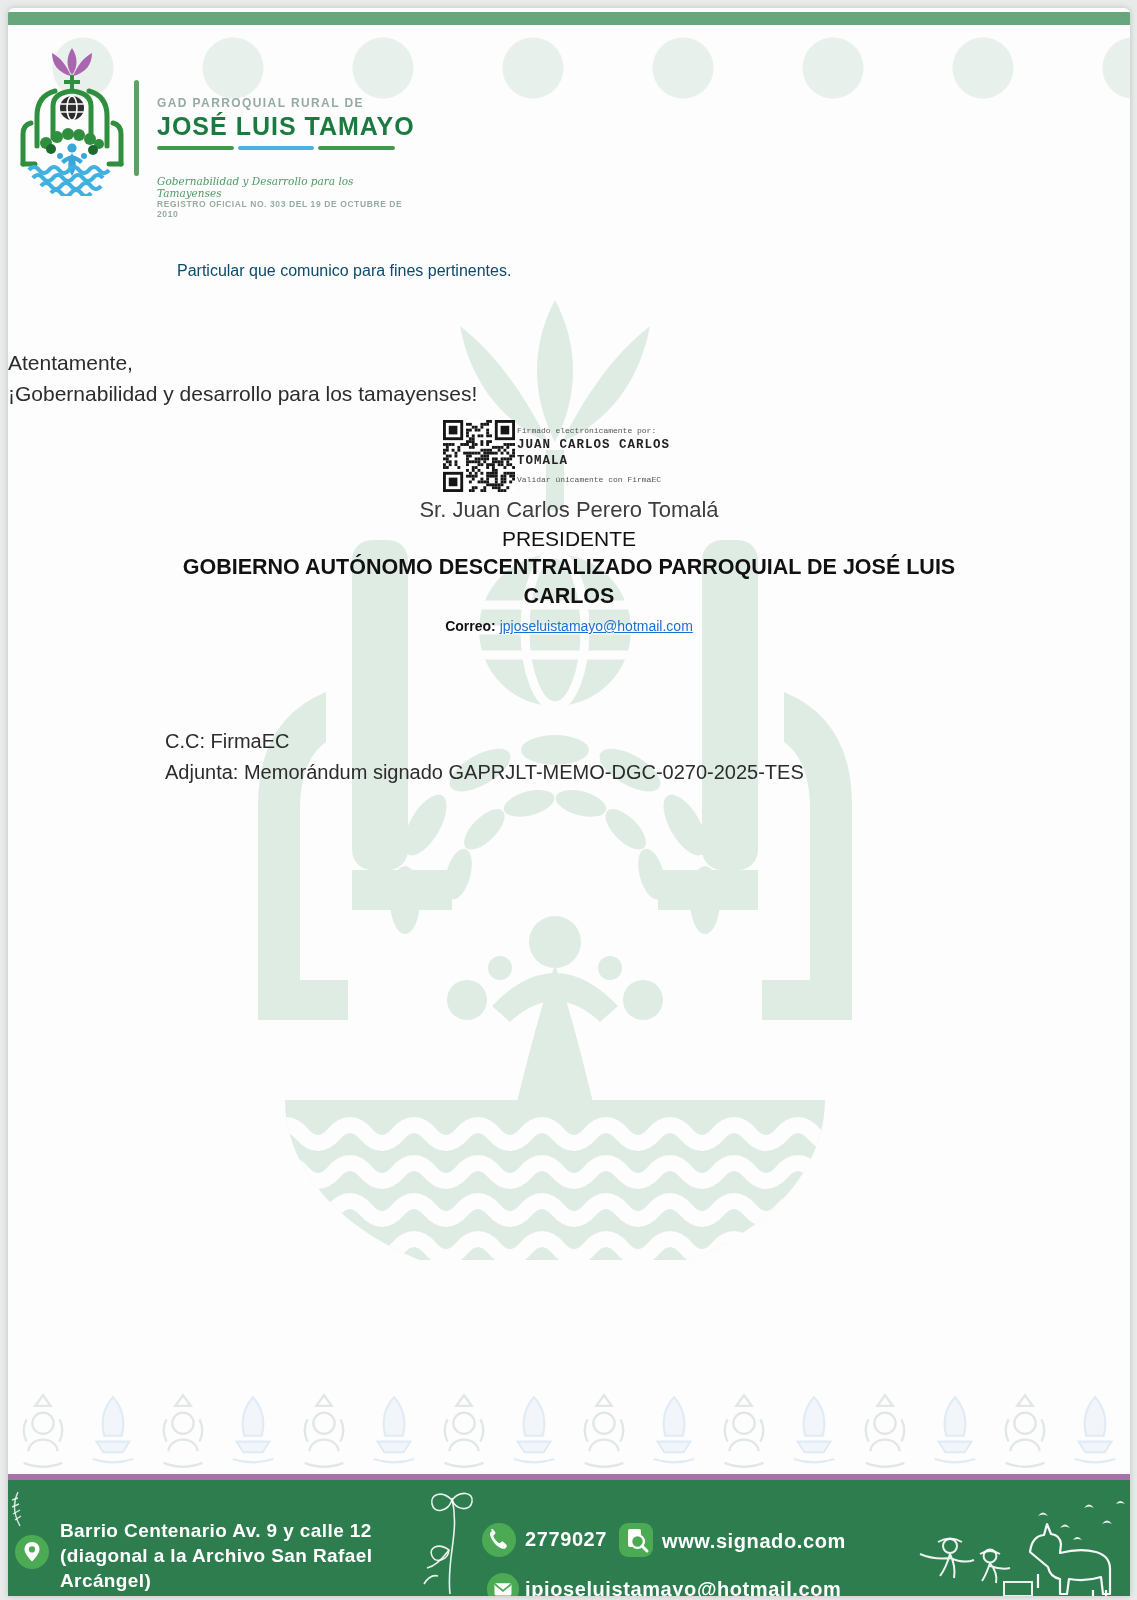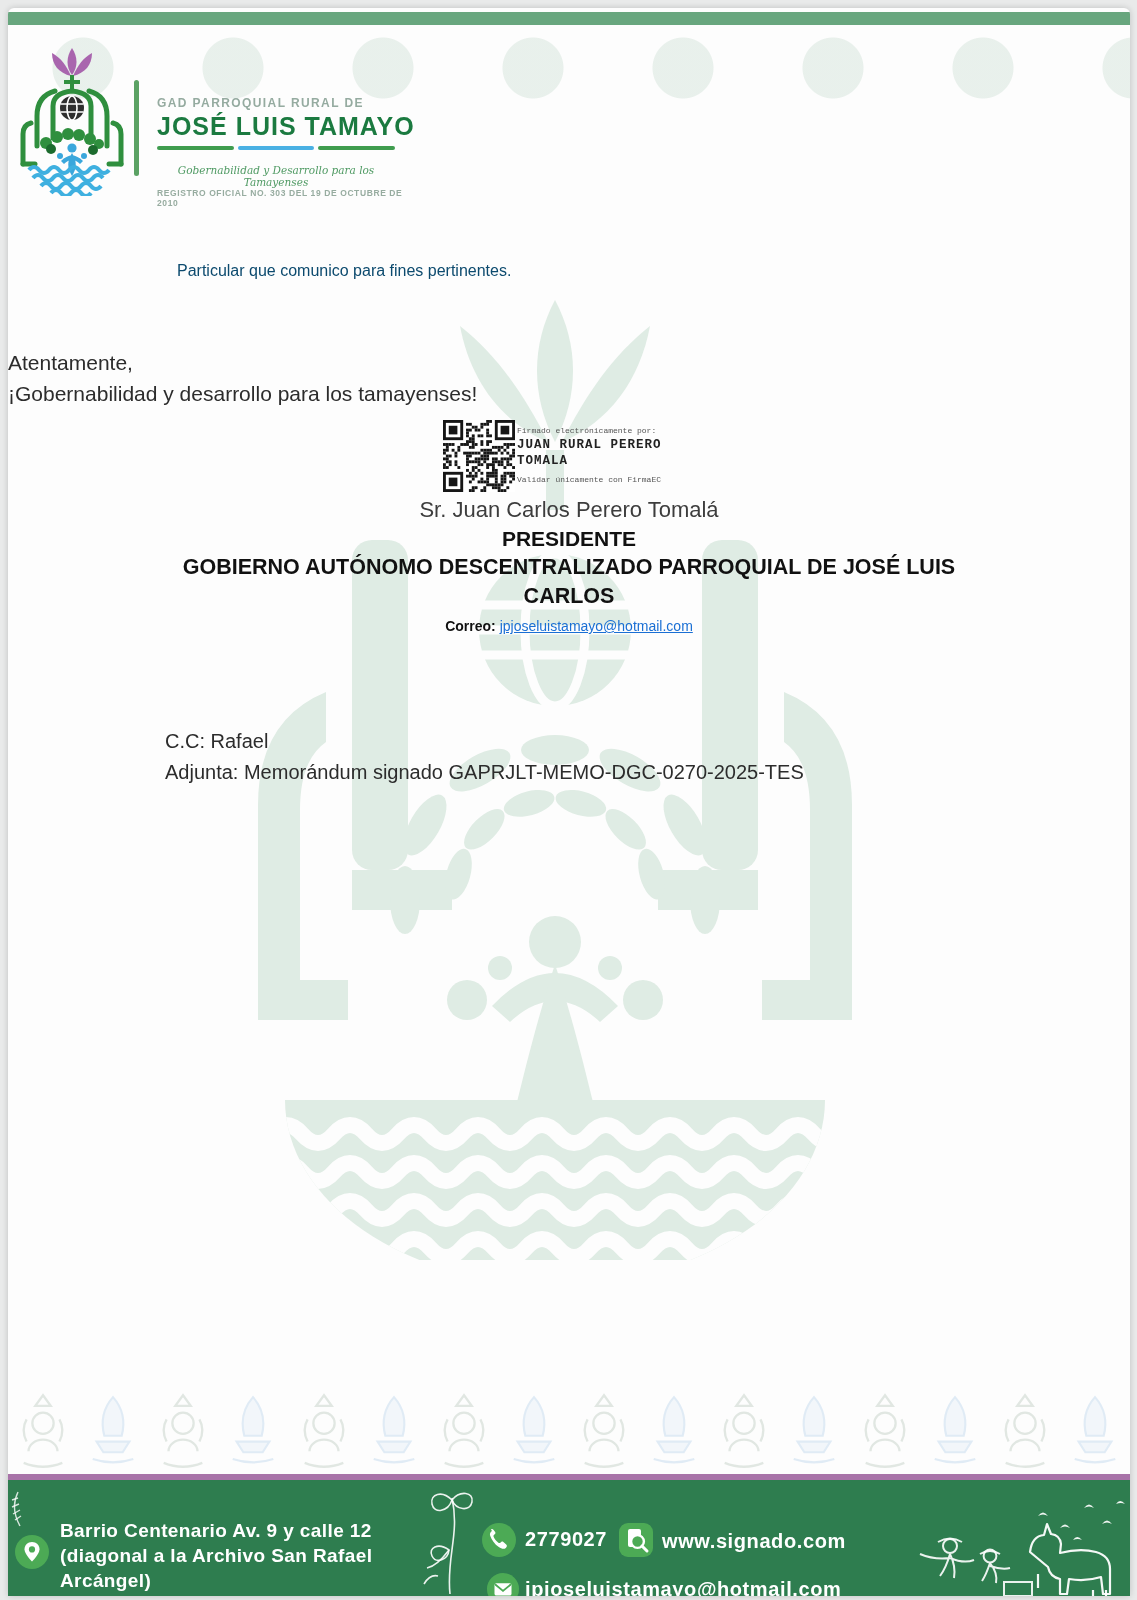--- a/index.html
+++ b/index.html
@@ -16,37 +16,37 @@
   .letterhead{position:absolute;left:0;top:0;width:100%;height:220px;}
   .emblem{position:absolute;left:8px;top:38px;width:112px;height:150px;}
   .hdr-divider{position:absolute;left:126px;top:72px;width:5px;height:96px;background:#5ba264;border-radius:3px;}
   .hdr-text{position:absolute;left:149px;top:88px;width:260px;}
   .hdr-line1{font-size:12px;letter-spacing:1.4px;color:#95aba0;font-weight:bold;}
   .hdr-line2{font-size:25px;letter-spacing:1px;color:#1b7a40;font-weight:bold;margin-top:2px;white-space:nowrap;}
   .hdr-rule{margin-top:5px;width:238px;height:4px;display:flex;gap:4px;}
   .hdr-rule span{height:4px;border-radius:2px;}
   .hdr-rule .g{flex:1;background:#3f9c4e;}
   .hdr-rule .b{flex:1;background:#49b0e3;}
-  .hdr-tagline{margin-top:14px;font-family:"DejaVu Serif",serif;font-style:italic;
-        font-size:10.5px;color:#4f9a63;text-align:center;width:238px;}
+  .hdr-tagline{margin-top:25px;font-family:"DejaVu Serif",serif;font-style:italic;
+        font-size:10.5px;color:#4f9a63;text-align:left;width:238px;}
   .hdr-registro{font-size:8.5px;letter-spacing:.6px;color:#97aca0;font-weight:bold;width:250px;}
   
   .watermark{position:absolute;left:222px;top:292px;width:650px;height:960px;pointer-events:none;}
   
   .paragraph{position:absolute;left:157px;top:242px;font-size:16px;color:#0c4a6e;margin:12px;z-index:3;}
   .closing{position:absolute;left:0;right:0;top:339px;text-align:left;font-size:21px;color:#2c2c2c;
         line-height:31px;z-index:3;}
   .sigstamp{position:absolute;left:435px;top:412px;display:flex;z-index:3;}
   .qr{width:72px;height:72px;background:#fff;}
   .stamp-text{margin-left:2px;padding-top:6px;font-family:"Liberation Mono","DejaVu Sans Mono",monospace;color:#222;}
   .stamp-small{font-size:8px;color:#555;white-space:nowrap;}
   .stamp-name{font-size:12.5px;font-weight:bold;letter-spacing:1px;line-height:16px;margin:2px 0 6px 0;white-space:nowrap;}
   .sigblock{position:absolute;left:0;right:0;top:487px;text-align:center;z-index:3;color:#111;}
   .sig-name{font-size:22px;color:#3d3d3d;line-height:29px;}
-  .sig-title{font-size:21px;font-weight:bold;line-height:29px;}
+  .sig-title{font-size:21px;font-weight:normal;line-height:29px;}
   .sig-org{font-size:21.5px;font-weight:bold;line-height:29px;}
   .sig-mail{font-size:14px;line-height:30px;}
   .sig-mail .lbl{font-weight:bold;}
   .sig-mail a{color:#1a6fd4;text-decoration:underline;cursor:pointer;}
   .ccblock{position:absolute;left:157px;top:718px;font-size:20px;color:#2c2c2c;line-height:31px;z-index:3;}
   
   .prefooter-band{position:absolute;left:0;right:0;top:1372px;height:100px;display:flex;
         justify-content:space-around;align-items:center;overflow:hidden;}
   .prefooter-band svg{width:58px;height:84px;flex:0 0 auto;}
   .band-crest{opacity:.33;}
@@ -422,40 +422,40 @@
         <rect x="72" y="0" width="28" height="28" fill="#161616"></rect>
         <rect x="76" y="4" width="20" height="20" fill="#fff"></rect>
         <rect x="80" y="8" width="12" height="12" fill="#161616"></rect>
         <rect x="0" y="72" width="28" height="28" fill="#161616"></rect>
         <rect x="4" y="76" width="20" height="20" fill="#fff"></rect>
         <rect x="8" y="80" width="12" height="12" fill="#161616"></rect>
       </svg>
     <div class="stamp-text">
       <div class="stamp-small">Firmado electrónicamente por:</div>
       <div class="stamp-name">
-        <div>JUAN RURAL PERERO</div>
+        <div>JUAN CARLOS CARLOS</div>
         <div>TOMALA</div>
       </div>
       <div class="stamp-small">Validar únicamente con FirmaEC</div>
     </div>
   </div>
 
   <div class="sigblock">
     <div class="sig-name">Sr. Juan Carlos Perero Tomalá</div>
     <div class="sig-title">PRESIDENTE</div>
     <div class="sig-org">GOBIERNO AUTÓNOMO DESCENTRALIZADO PARROQUIAL DE JOSÉ LUIS</div>
     <div class="sig-org">CARLOS</div>
     <div class="sig-mail">
       <span class="lbl">Correo:</span>
       <a>jpjoseluistamayo@hotmail.com</a>
     </div>
   </div>
 
   <div class="ccblock">
-    <div>C.C: Rafael</div>
+    <div>C.C: FirmaEC</div>
     <div>Adjunta: Memorándum signado GAPRJLT-MEMO-DGC-0270-2025-TES</div>
   </div>
 
   <div class="prefooter-band">
       <svg style="display: block;" viewBox="0 0 60 80" class="band-crest">
     <g fill="none" stroke="#a9bcae" stroke-width="2.4">
       <path d="M30 4 l8 11 h-16 z"></path>
       <circle cx="30" cy="33" r="11"></circle>
       <path d="M13 29 q-6 11 0 23"></path>
           <path d="M47 29 q6 11 0 23"></path>

